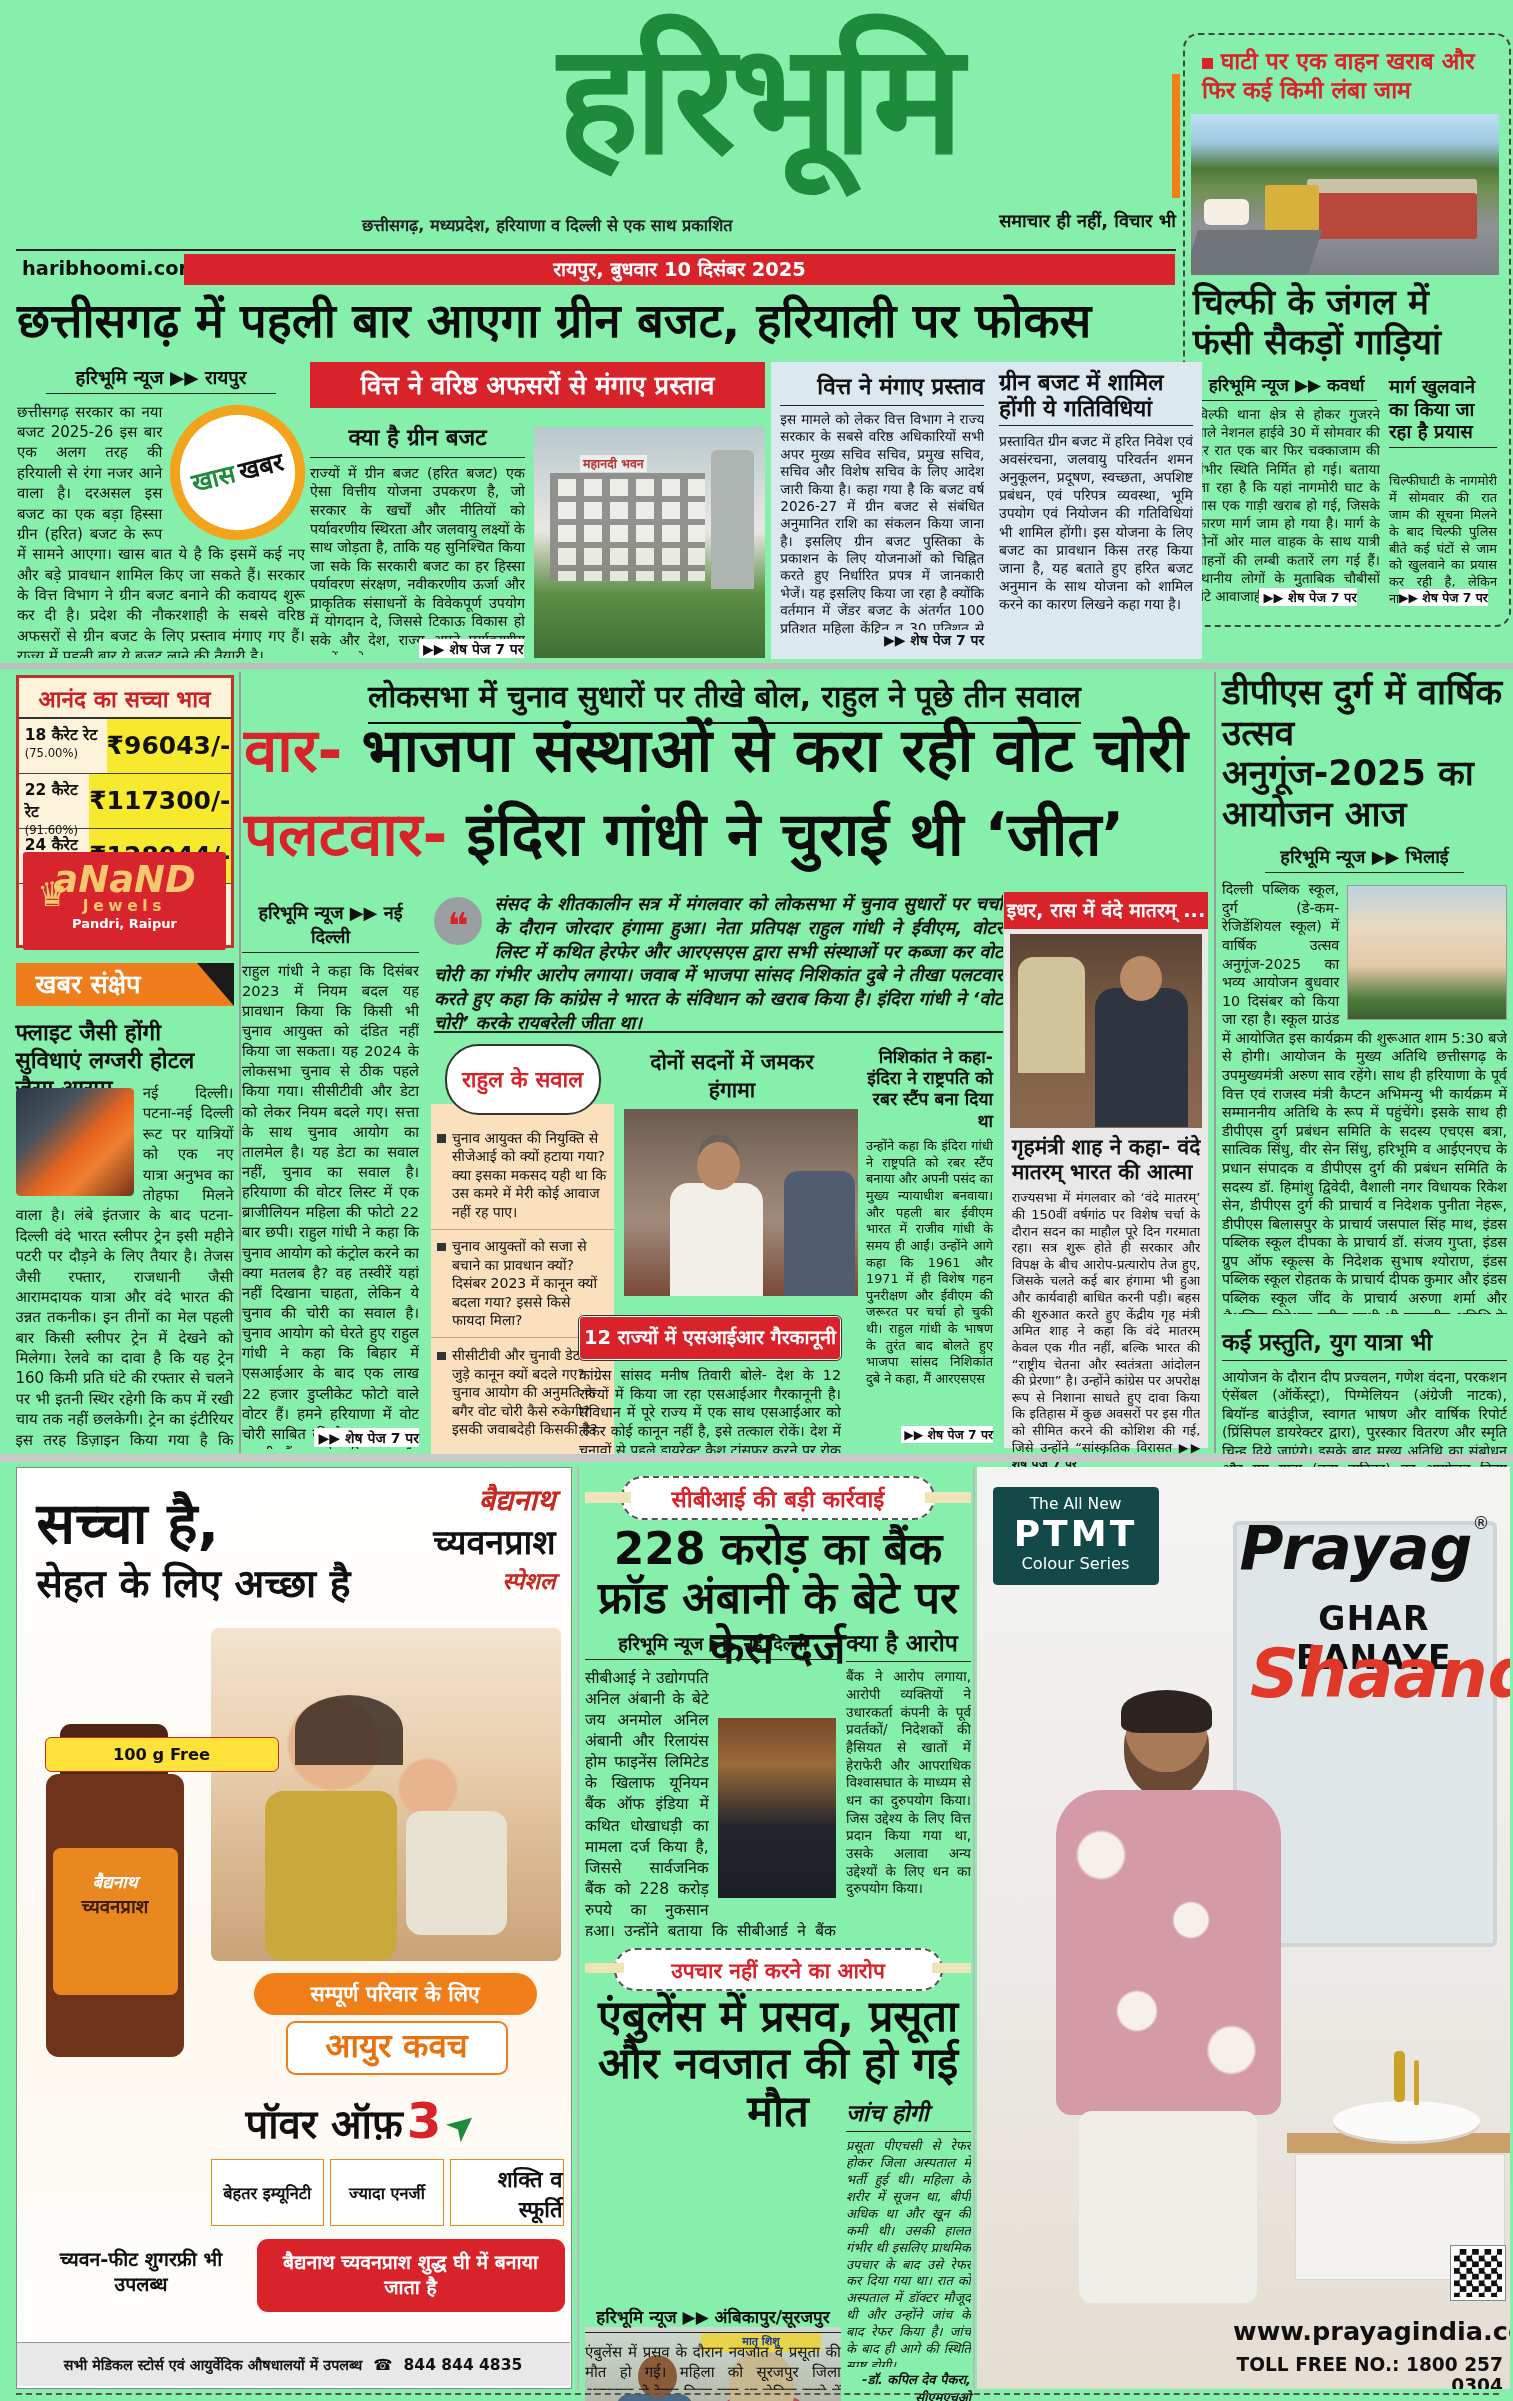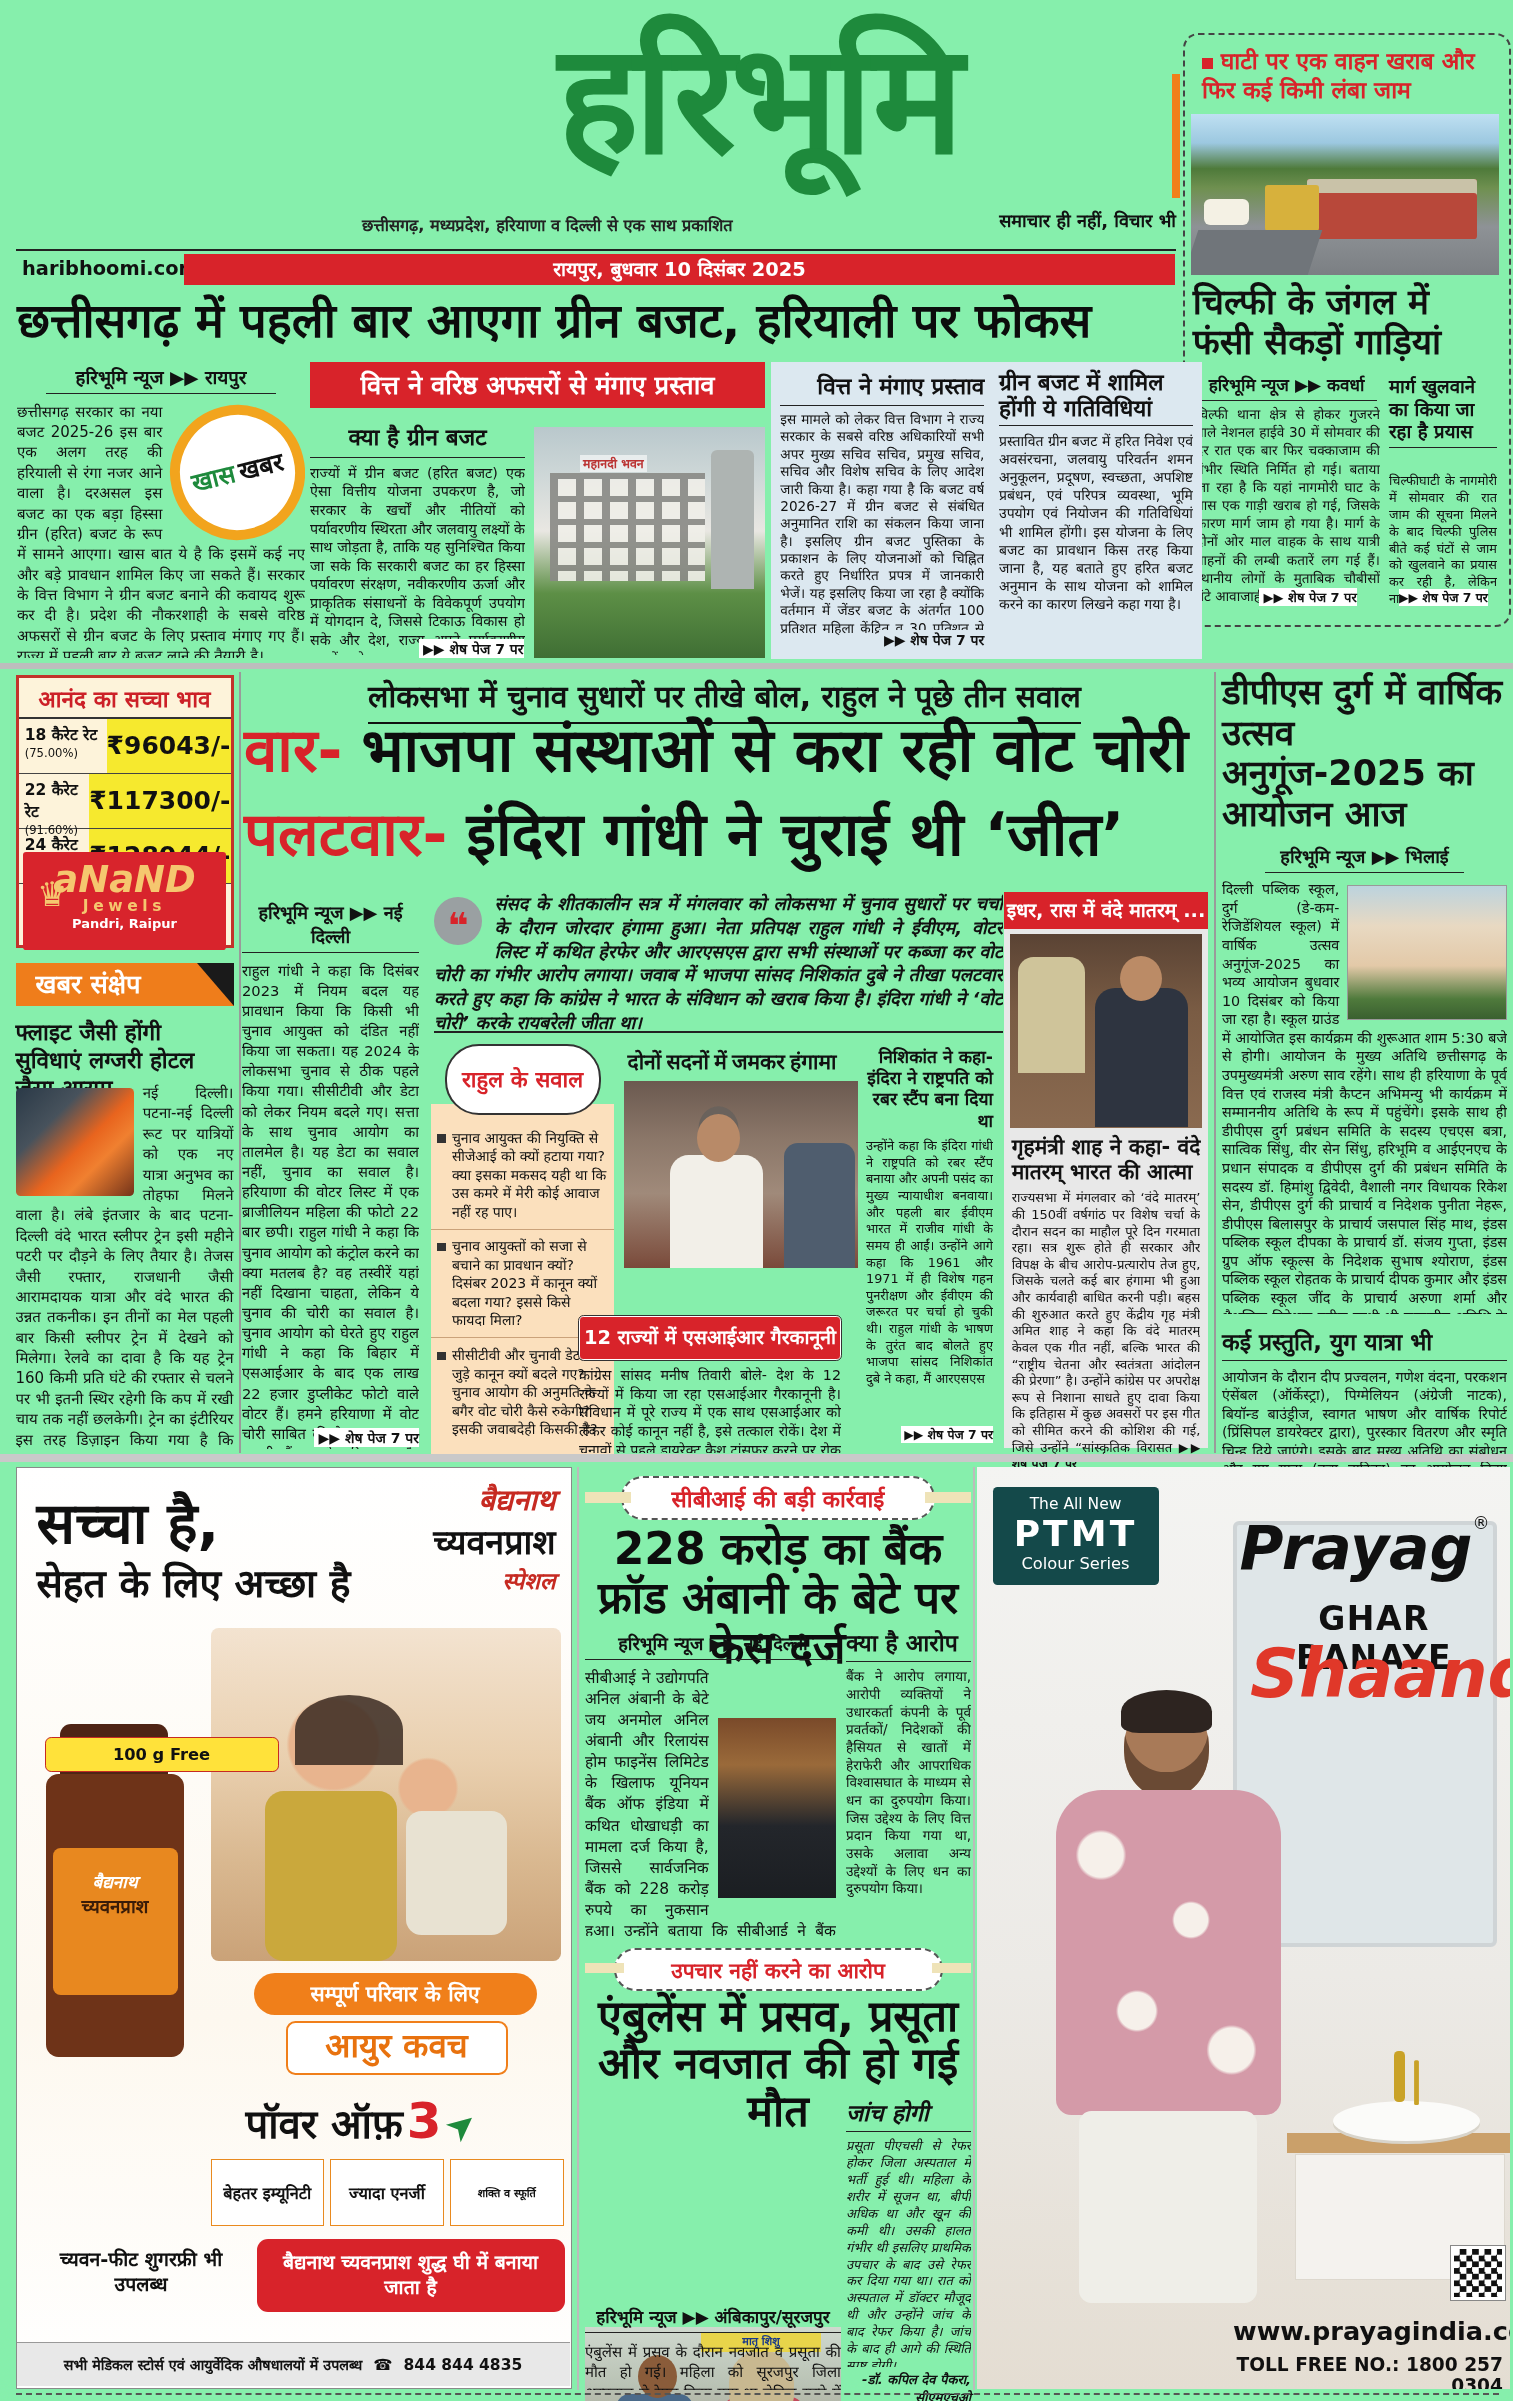--- a/index.html
+++ b/index.html
@@ -208,21 +208,21 @@
         <span class="sq"></span>
         <span style="font-size:14px;line-height:1.32;">चुनाव आयुक्तों को सजा से बचाने का प्रावधान क्यों? दिसंबर 2023 में कानून क्यों बदला गया? इससे किसे फायदा मिला?</span>
       </div>
       <div class="qitem" style="border-bottom:none;">
         <span class="sq"></span>
         <span style="font-size:14px;line-height:1.32;">सीसीटीवी और चुनावी डेटा से जुड़े कानून क्यों बदले गए? चुनाव आयोग की अनुमति के बगैर वोट चोरी कैसे रुकेगी? इसकी जवाबदेही किसकी है?</span>
       </div>
     </div>
   </div>
 
-  <div class="abs" style="left:624px;top:1047px;width:216px;font-family:Liberation Serif, serif;">
+  <div class="abs" style="left:624px;top:1047px;width:216px;">
     <div class="b c" style="font-size:21px;margin-bottom:6.2px;">दोनों सदनों में जमकर हंगामा</div>
     <div class="ph" style="width:234px;height:187px;background:linear-gradient(180deg,#6b5a50 0%,#8a7668 30%,#a08a7a 60%,#7a4a3a 100%);">
       <div class="abs" style="left:46px;top:74px;width:93px;height:113px;background:#f2efe8;border-radius:18.6px 18.6px 0 0;"></div>
       <div class="abs" style="left:73px;top:33px;width:43px;height:48px;background:#b88a68;border-radius:50%;box-shadow:0 -9.3px 0 -1.5px #6a625c;"></div>
       <div class="abs" style="left:160px;top:62px;width:71px;height:125px;background:#4f5d6e;border-radius:14px 14px 0 0;"></div>
     </div>
   </div>
 
   <div class="abs" style="left:579px;top:1316px;width:262px;">
     <div class="redband" style="height:42px;font-size:19.4px;line-height:42px;border-radius:4.6px;border:1.5px solid #fff;outline:0.8px solid #333;">
@@ -309,21 +309,21 @@
       <span style="font-size:36px;color:#1e8a3c;display:inline-block;transform:rotate(-40deg);">➤</span>
     </div>
     <div class="abs" style="left:194px;top:691px;width:353px;height:67px;display:flex;gap:6.2px;">
       <div class="benefit">
         <span style="font-size:16.3px;">बेहतर इम्यूनिटी</span>
       </div>
       <div class="benefit">
         <span style="font-size:16.3px;">ज्यादा एनर्जी</span>
       </div>
       <div class="benefit">
-        <span style="font-size:11px;text-align:right;">शक्ति व स्फूर्ति</span>
+        <span style="font-size:22px;text-align:right;">शक्ति व स्फूर्ति</span>
       </div>
     </div>
     <div class="abs c b" style="left:20px;top:779px;width:209px;font-size:19.4px;line-height:1.3;color:#101010;">च्यवन-फीट शुगरफ्री भी उपलब्ध</div>
     <div class="abs c" style="left:240px;top:771px;width:308px;height:73px;background:#d8232a;border-radius:11px;display:flex;align-items:center;justify-content:center;">
       <span class="b" style="color:#fff;font-size:19.4px;line-height:1.25;padding:0 11px;">बैद्यनाथ च्यवनप्राश शुद्ध घी में बनाया जाता है</span>
     </div>
     <div class="abs" style="left:0;top:874px;width:553px;height:43px;background:#e8e8e8;border-top:1.5px solid #999;display:flex;align-items:center;justify-content:center;gap:11px;">
       <span class="b" style="font-size:14.3px;">सभी मेडिकल स्टोर्स एवं आयुर्वेदिक औषधालयों में उपलब्ध</span>
       <span style="font-size:15.5px;">☎</span>
       <span class="b" style="font-size:15.5px;">844 844 4835</span>

